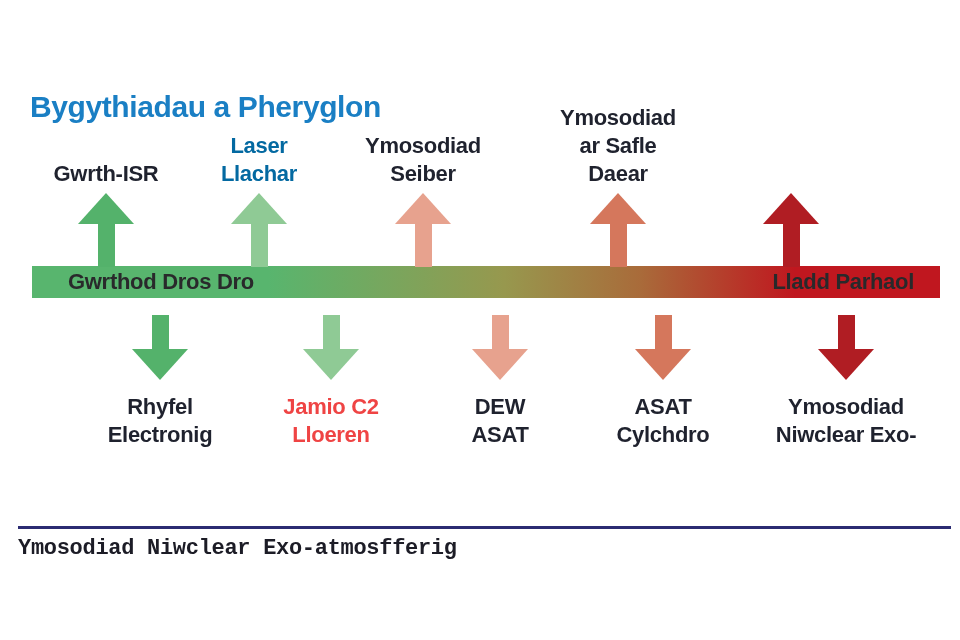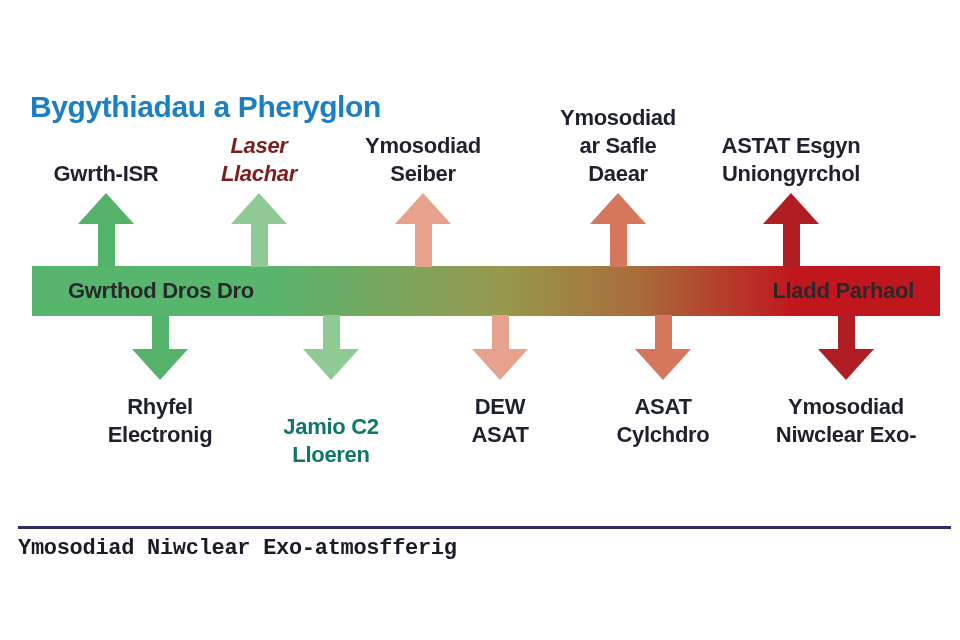--- a/index.html
+++ b/index.html
@@ -5,21 +5,21 @@
   html,body{margin:0;padding:0;background:#ffffff;}
   #stage{
     position:relative;width:960px;height:640px;background:#ffffff;overflow:hidden;
     font-family:"Liberation Sans","DejaVu Sans",sans-serif;
   }
   .page-title{
     position:absolute;left:30px;top:70px;
     font-size:30px;font-weight:600;letter-spacing:-0.4px;
   }
   .gradient-bar{
-    position:absolute;left:32px;top:266px;width:908px;height:50px;
+    position:absolute;left:32px;top:266px;width:908px;height:32px;
     display:flex;align-items:center;justify-content:space-between;
     padding:0 26px 0 36px;box-sizing:border-box;
   }
   .bar-label{
     font-size:22px;font-weight:600;letter-spacing:-0.3px;color:#29292b;
     white-space:nowrap;
   }
   .threat-label{
     position:absolute;text-align:center;
     font-size:22px;font-weight:600;line-height:28px;letter-spacing:-0.3px;
@@ -49,52 +49,48 @@
 
   <div class="footer-caption" style="color: rgb(28, 28, 38); font-family: Liberation Mono, monospace;">Ymosodiad Niwclear Exo-atmosfferig</div>
 
 <div class="arrow-head" style="left: 78px; top: 193px; border-left: 28px solid transparent; border-right: 28px solid transparent; border-bottom: 31px solid rgb(84, 178, 107);"></div>
     <div class="arrow-stem" style="left: 98px; top: 224px; width: 17px; height: 43px; background: rgb(84, 178, 107);"></div>
     <div class="threat-label" style="left: -4px; color: rgb(31, 34, 46); bottom: 452px;">
       <div>Gwrth-ISR</div>
     </div>
     <div class="arrow-head" style="left: 231px; top: 193px; border-left: 28px solid transparent; border-right: 28px solid transparent; border-bottom: 31px solid rgb(143, 202, 149);"></div>
     <div class="arrow-stem" style="left: 251px; top: 224px; width: 17px; height: 43px; background: rgb(143, 202, 149);"></div>
-    <div class="threat-label" style="left: 149px; color: #7f1d1d; bottom: 452px; font-style: italic;">
+    <div class="threat-label" style="left: 149px; color: #0369a1; bottom: 452px;">
       <div>Laser</div>
       <div>Llachar</div>
     </div>
     <div class="arrow-head" style="left: 395px; top: 193px; border-left: 28px solid transparent; border-right: 28px solid transparent; border-bottom: 31px solid rgb(231, 162, 142);"></div>
     <div class="arrow-stem" style="left: 415px; top: 224px; width: 17px; height: 43px; background: rgb(231, 162, 142);"></div>
     <div class="threat-label" style="left: 313px; color: rgb(31, 34, 46); bottom: 452px;">
       <div>Ymosodiad</div>
       <div>Seiber</div>
     </div>
     <div class="arrow-head" style="left: 590px; top: 193px; border-left: 28px solid transparent; border-right: 28px solid transparent; border-bottom: 31px solid rgb(213, 119, 92);"></div>
     <div class="arrow-stem" style="left: 610px; top: 224px; width: 17px; height: 43px; background: rgb(213, 119, 92);"></div>
     <div class="threat-label" style="left: 508px; color: rgb(31, 34, 46); bottom: 452px;">
       <div>Ymosodiad</div>
       <div>ar Safle</div>
       <div>Daear</div>
     </div>
     <div class="arrow-head" style="left: 763px; top: 193px; border-left: 28px solid transparent; border-right: 28px solid transparent; border-bottom: 31px solid rgb(176, 29, 35);"></div>
     <div class="arrow-stem" style="left: 783px; top: 224px; width: 17px; height: 43px; background: rgb(176, 29, 35);"></div>
-    <div class="threat-label" style="left: 681px; color: rgb(31, 34, 46); bottom: 452px;">
-      <div>ASTAT Esgyn</div>
-      <div>Uniongyrchol</div>
-    </div>
     <div class="arrow-stem" style="left: 152px; top: 315px; width: 17px; height: 34px; background: rgb(84, 178, 107);"></div>
     <div class="arrow-head" style="left: 132px; top: 349px; border-left: 28px solid transparent; border-right: 28px solid transparent; border-top: 31px solid rgb(84, 178, 107);"></div>
     <div class="threat-label" style="left: 50px; color: rgb(31, 34, 46); top: 393px;">
       <div>Rhyfel</div>
       <div>Electronig</div>
     </div>
     <div class="arrow-stem" style="left: 323px; top: 315px; width: 17px; height: 34px; background: rgb(143, 202, 149);"></div>
     <div class="arrow-head" style="left: 303px; top: 349px; border-left: 28px solid transparent; border-right: 28px solid transparent; border-top: 31px solid rgb(143, 202, 149);"></div>
-    <div class="threat-label" style="left: 221px; color: #0f766e; top: 393px; margin-top: 20px;">
+    <div class="threat-label" style="left: 221px; color: #ef4444; top: 393px;">
       <div>Jamio C2</div>
       <div>Lloeren</div>
     </div>
     <div class="arrow-stem" style="left: 492px; top: 315px; width: 17px; height: 34px; background: rgb(231, 162, 142);"></div>
     <div class="arrow-head" style="left: 472px; top: 349px; border-left: 28px solid transparent; border-right: 28px solid transparent; border-top: 31px solid rgb(231, 162, 142);"></div>
     <div class="threat-label" style="left: 390px; color: rgb(31, 34, 46); top: 393px;">
       <div>DEW</div>
       <div>ASAT</div>
     </div>
     <div class="arrow-stem" style="left: 655px; top: 315px; width: 17px; height: 34px; background: rgb(213, 119, 92);"></div>

